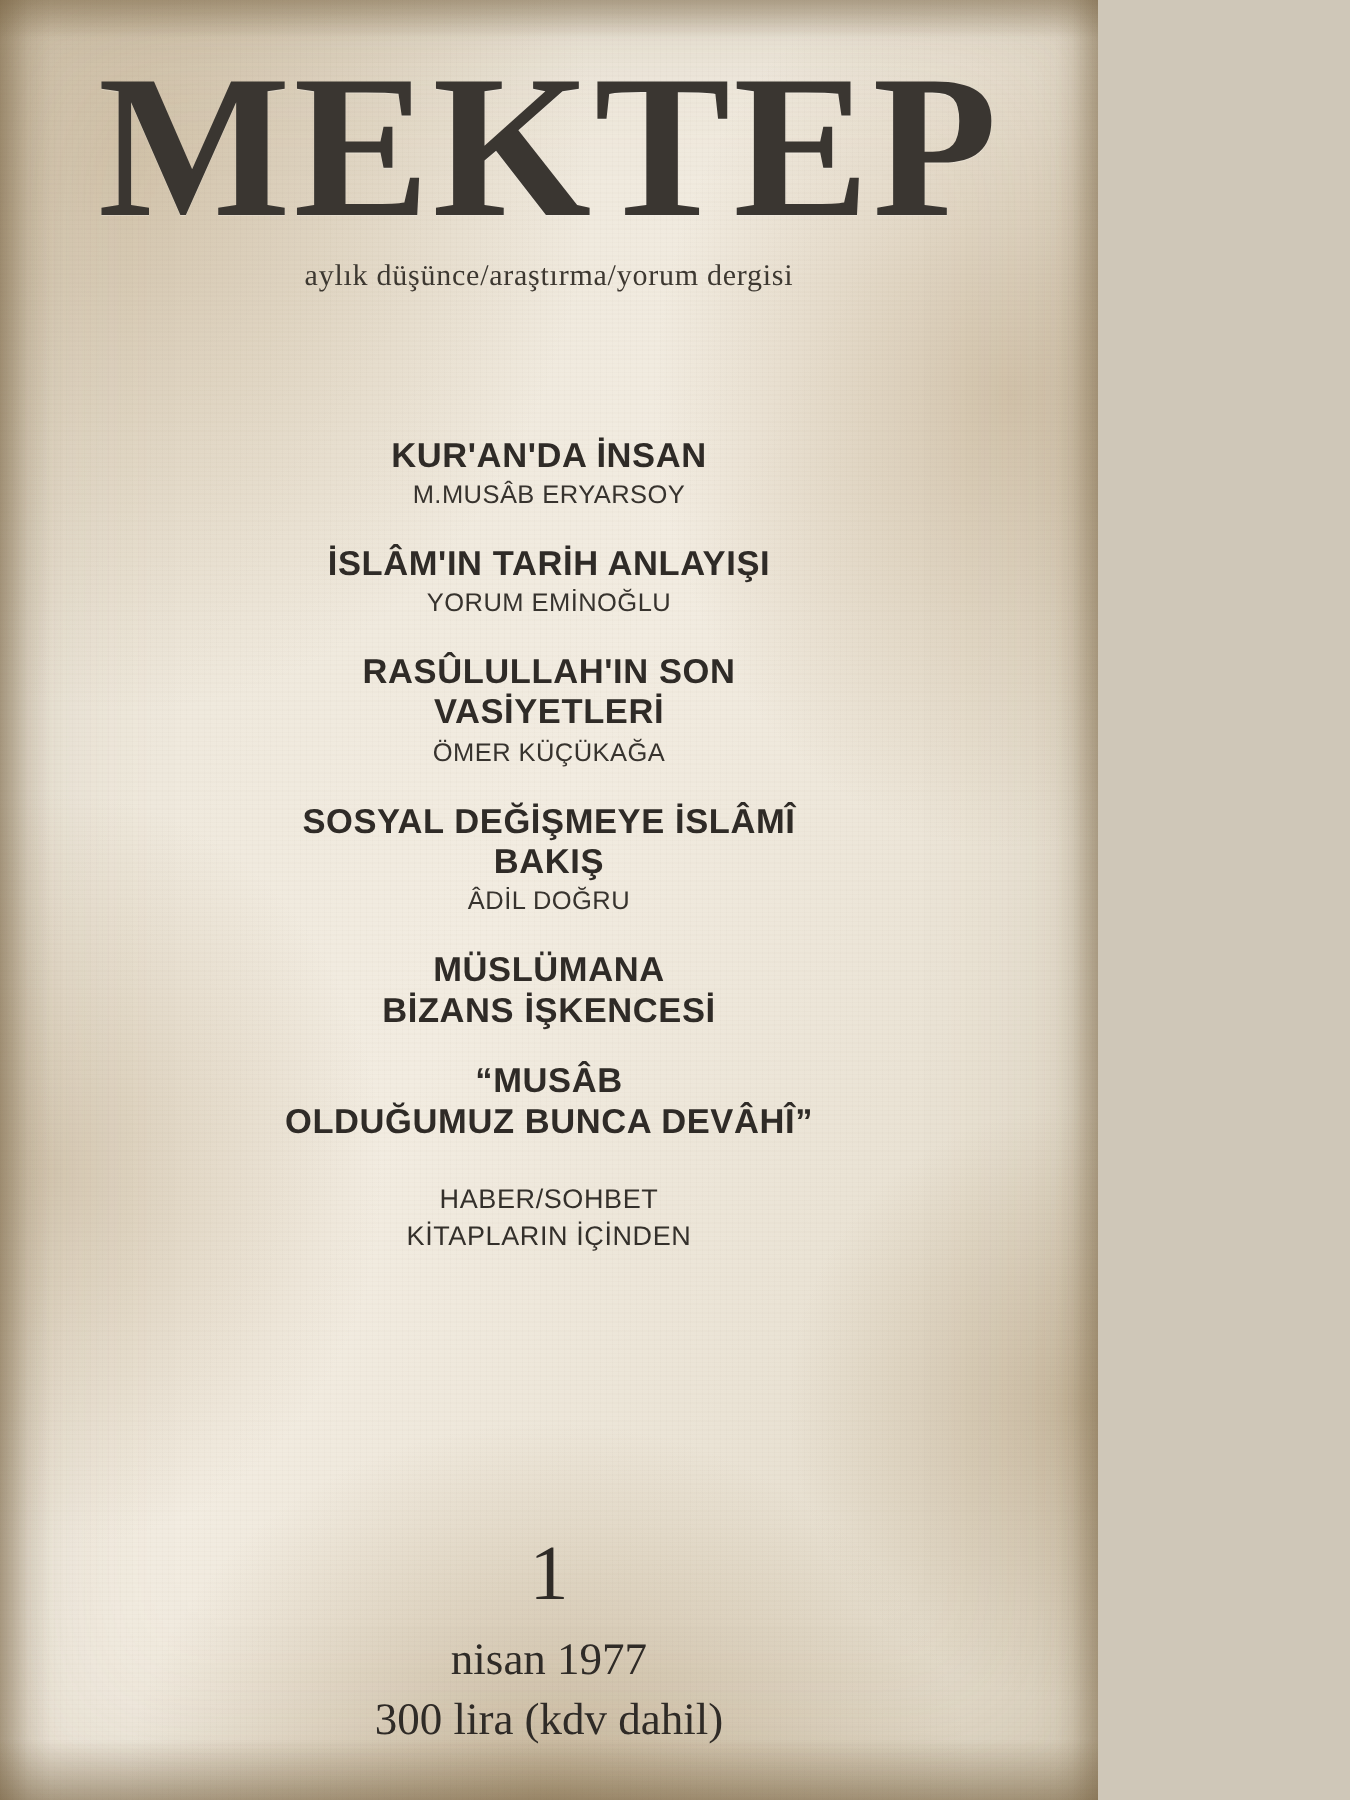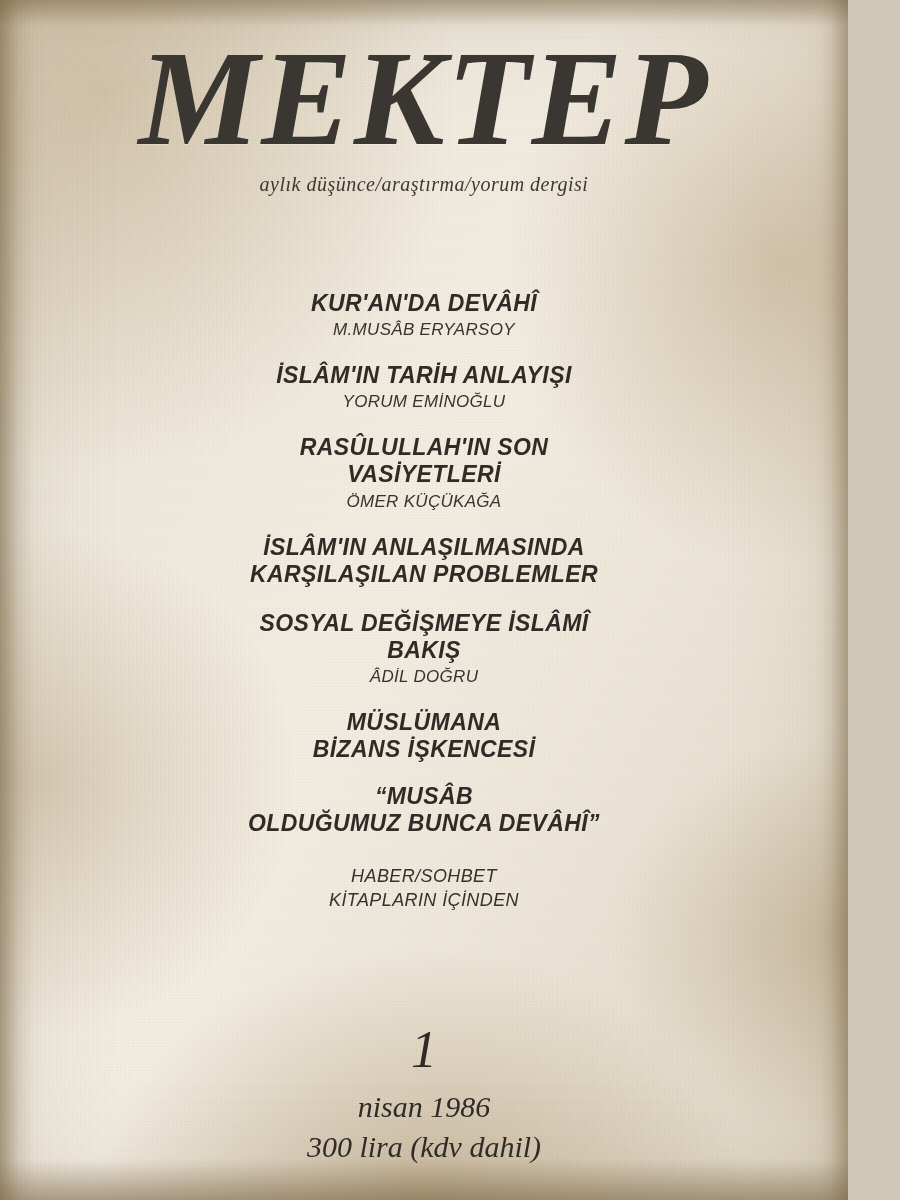--- a/index.html
+++ b/index.html
@@ -9,31 +9,30 @@
   body {
     width: 900px;
     height: 1200px;
     overflow: hidden;
     background: #cfc7b8;
     font-family: "Liberation Serif", serif;
   }
 
   .page {
     position: relative;
-    width: 848px;
+    width: 732px;
     height: 1200px;
     background:
       radial-gradient(ellipse 60% 45% at 12% 8%, rgba(176,150,110,0.42), rgba(176,150,110,0) 70%),
       radial-gradient(ellipse 45% 35% at 92% 22%, rgba(169,142,101,0.40), rgba(169,142,101,0) 72%),
       radial-gradient(ellipse 55% 30% at 50% 100%, rgba(163,137,96,0.45), rgba(163,137,96,0) 70%),
       radial-gradient(ellipse 40% 28% at 5% 65%, rgba(171,146,107,0.35), rgba(171,146,107,0) 75%),
       radial-gradient(ellipse 35% 22% at 98% 78%, rgba(166,140,100,0.38), rgba(166,140,100,0) 75%),
       linear-gradient(118deg, #e7e0d2 0%, #efe9dd 28%, #f2ece1 48%, #eae3d5 72%, #ded5c3 100%);
     overflow: hidden;
-    font-style: italic;
   }
 
   
   .grain {
     position: absolute;
     inset: 0;
     pointer-events: none;
     background-image:
       repeating-linear-gradient(0deg, rgba(120,100,70,0.035) 0px, rgba(120,100,70,0.035) 1px, rgba(255,255,255,0) 1px, rgba(255,255,255,0) 3px),
       repeating-linear-gradient(90deg, rgba(120,100,70,0.03) 0px, rgba(120,100,70,0.03) 1px, rgba(255,255,255,0) 1px, rgba(255,255,255,0) 4px);
@@ -192,38 +191,36 @@
   <div class="content">
 
     <div class="masthead">
       <div class="masthead-title">MEKTEP</div>
       <div class="masthead-sub">aylık düşünce/araştırma/yorum dergisi</div>
     </div>
 
     <div class="toc">
 
       <div class="toc-entry">
-        <div class="toc-title">KUR'AN'DA DEVÂHÎ</div>
+        <div class="toc-title">KUR'AN'DA İNSAN</div>
         <div class="toc-author">M.MUSÂB ERYARSOY</div>
       </div>
 
       <div class="toc-entry">
         <div class="toc-title">İSLÂM'IN TARİH ANLAYIŞI</div>
         <div class="toc-author">YORUM EMİNOĞLU</div>
       </div>
 
       <div class="toc-entry">
         <div class="toc-title">RASÛLULLAH'IN SON
 VASİYETLERİ</div>
         <div class="toc-author">ÖMER KÜÇÜKAĞA</div>
       </div>
 
       <div class="toc-entry">
-        <div class="toc-title">İSLÂM'IN ANLAŞILMASINDA
-KARŞILAŞILAN PROBLEMLER</div>
       </div>
 
       <div class="toc-entry">
         <div class="toc-title">SOSYAL DEĞİŞMEYE İSLÂMÎ
 BAKIŞ</div>
         <div class="toc-author">ÂDİL DOĞRU</div>
       </div>
 
       <div class="toc-entry tight">
         <div class="toc-title">MÜSLÜMANA
@@ -234,18 +231,18 @@
         <div class="toc-title">“MUSÂB
 OLDUĞUMUZ BUNCA DEVÂHÎ”</div>
       </div>
 
       <div class="toc-plain">HABER/SOHBET
 KİTAPLARIN İÇİNDEN</div>
     </div>
 
     <div class="footer">
       <div class="issue-number">1</div>
-      <div class="issue-date">nisan 1986</div>
+      <div class="issue-date">nisan 1977</div>
       <div class="issue-price">300 lira (kdv dahil)</div>
     </div>
 
   </div>
 </div>
 
 </body></html>

